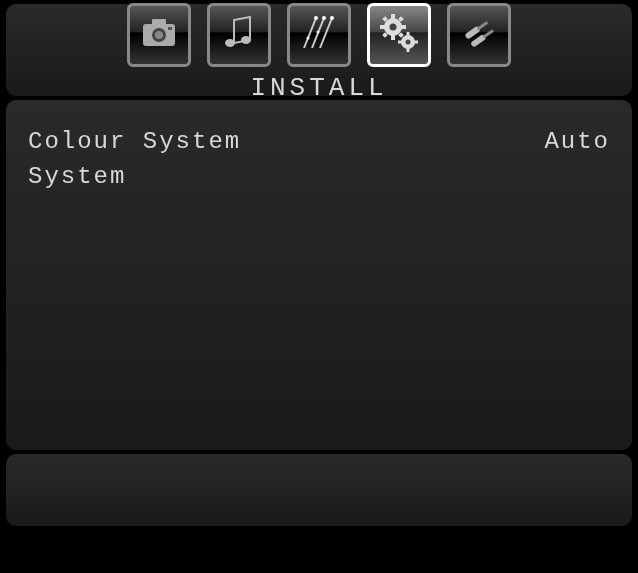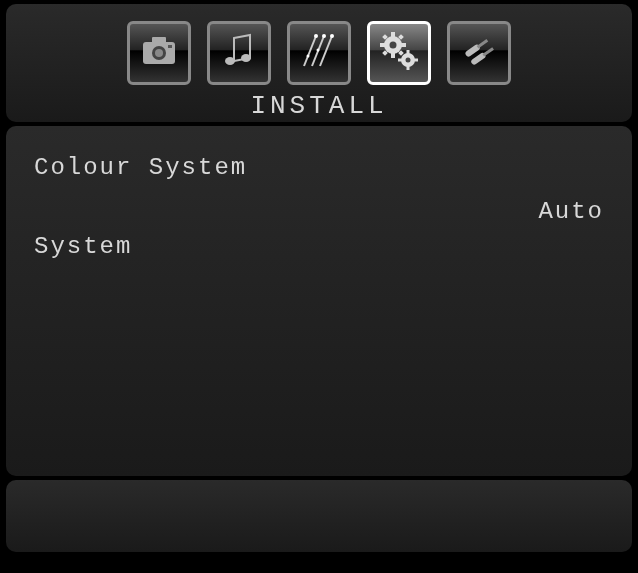--- a/index.html
+++ b/index.html
@@ -14,25 +14,26 @@
       font-family: 'Courier New', monospace;
       color: #e0e0e0;
       overflow: hidden;
     }
     .panel {
       background: linear-gradient(180deg, #2a2a2a 0%, #1a1a1a 100%);
       border-radius: 10px;
       margin: 4px 6px;
     }
     .header-panel {
-      height: 118px;
+      height: 92px;
       display: flex;
       flex-direction: column;
       align-items: center;
-      padding-top: 17px;
+      padding-top: 6px;
+      justify-content: center;
     }
     .tab-row {
       display: flex;
       gap: 16px;
       justify-content: center;
     }
     .tab {
       width: 64px;
       height: 64px;
       border: 3px solid #888;
@@ -53,36 +54,35 @@
     }
     .section-title {
       font-size: 26px;
       letter-spacing: 4px;
       color: #d8d8d8;
       margin-top: 6px;
       font-weight: normal;
     }
     .content-panel {
       height: 350px;
-      padding: 28px 28px;
+      padding: 28px 22px;
     }
     .menu-row {
       display: flex;
       justify-content: space-between;
       font-size: 24px;
       letter-spacing: 2px;
       margin-bottom: 8px;
       cursor: pointer;
     }
     .menu-label {
       color: #d8d8d8;
     }
     .menu-value {
       color: #d8d8d8;
-      margin-top: 44px;
     }
     .footer-panel {
       height: 72px;
     }
   </style>
 </head>
 <body>
 
 <div class="panel header-panel">
   <div class="tab-row">

